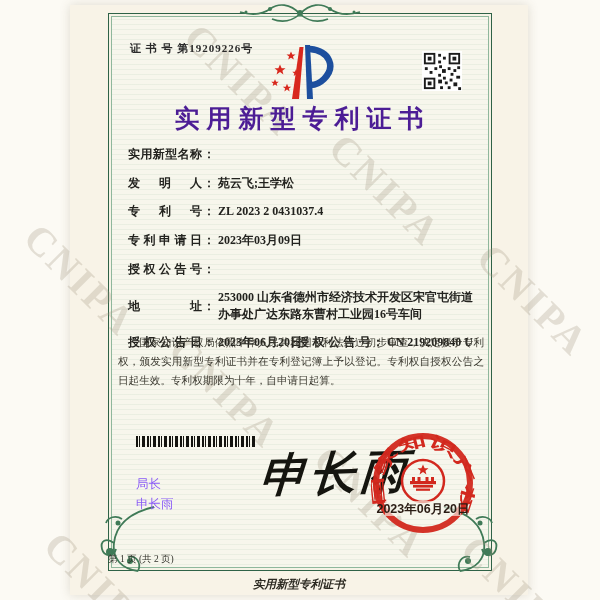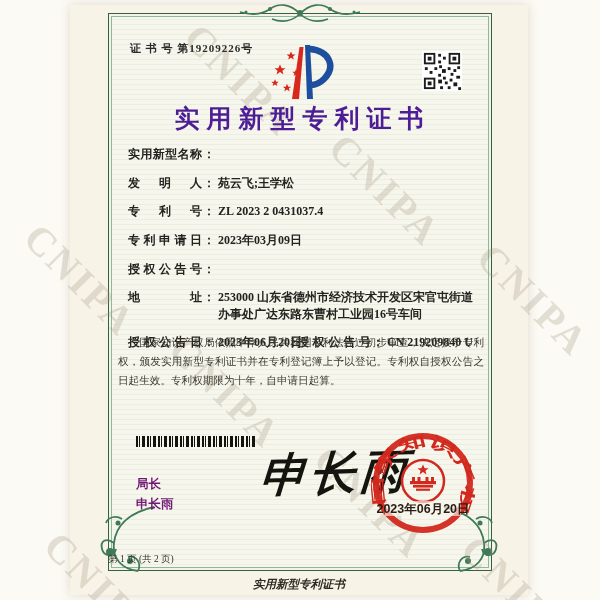--- a/index.html
+++ b/index.html
@@ -21,36 +21,36 @@
       transform:translate(-50%,-50%) rotate(45deg);white-space:nowrap;z-index:1;}
   .content{position:absolute;inset:0;z-index:2;}
   
   .certno{position:absolute;left:60px;top:36px;font-size:11px;letter-spacing:1px;color:#2a2a2a;font-weight:bold;}
   .logo{position:absolute;left:196px;top:38px;width:70px;height:60px;}
   .qr{position:absolute;left:352px;top:46px;width:40px;height:40px;background:#fff;}
   .title{position:absolute;left:0;top:97px;width:100%;text-align:center;
          font-size:25px;font-weight:bold;color:#4c1d95;letter-spacing:7px;text-indent:7px;}
   
   .rows{position:absolute;left:58px;top:141px;width:352px;}
-  .row{position:relative;display:flex;align-items:flex-start;margin-bottom:12.5px;
+  .row{position:relative;display:flex;align-items:center;margin-bottom:12.5px;
        font-size:12px;font-weight:bold;color:#23231f;line-height:1.35;}
   .lab{display:inline-block;width:74px;text-align:justify;text-align-last:justify;flex:none;}
   .colon{flex:none;margin:0 3px 0 1px;}
   .val{display:inline-block;width:258px;}
   .pair2{position:absolute;left:169px;top:0;display:flex;}
   .pair2 .lab{width:74px;}
   
   .paras{position:absolute;left:48px;top:329px;width:366px;font-size:10.6px;line-height:1.78;
          color:#3a382f;text-align:justify;}
   .paras p{margin:0;text-indent:2em;}
   
   .barcode{position:absolute;left:66px;top:431px;width:120px;height:11px;
            background:repeating-linear-gradient(90deg,#14140f 0 2px,rgba(0,0,0,0) 2px 3px,#14140f 3px 4px,rgba(0,0,0,0) 4px 6px,#14140f 6px 9px,rgba(0,0,0,0) 9px 11px);}
   .comm{position:absolute;left:66px;top:469px;font-family:"Liberation Sans",sans-serif;
-        font-size:12.5px;font-weight:bold;color:#701a75;line-height:20px;}
+        font-size:12.5px;font-weight:normal;color:#8b5cf6;line-height:20px;}
   .sig{position:absolute;left:180px;top:438px;width:170px;text-align:center;
        font-size:46px;color:#15150f;transform:rotate(-2deg) skewX(-6deg);
        font-style:italic;font-weight:bold;letter-spacing:4px;}
   .seal{position:absolute;left:301px;top:426px;width:104px;height:104px;}
   .pagenum{position:absolute;left:38px;top:548px;width:382px;
            font-size:9.5px;color:#33332c;}
   .footnote{position:absolute;left:0;top:572px;width:458px;text-align:center;
             font-size:11.5px;font-weight:bold;font-style:italic;color:#2c2a22;}
   
   .orn-top{position:absolute;left:168px;top:-6px;width:124px;height:30px;}

